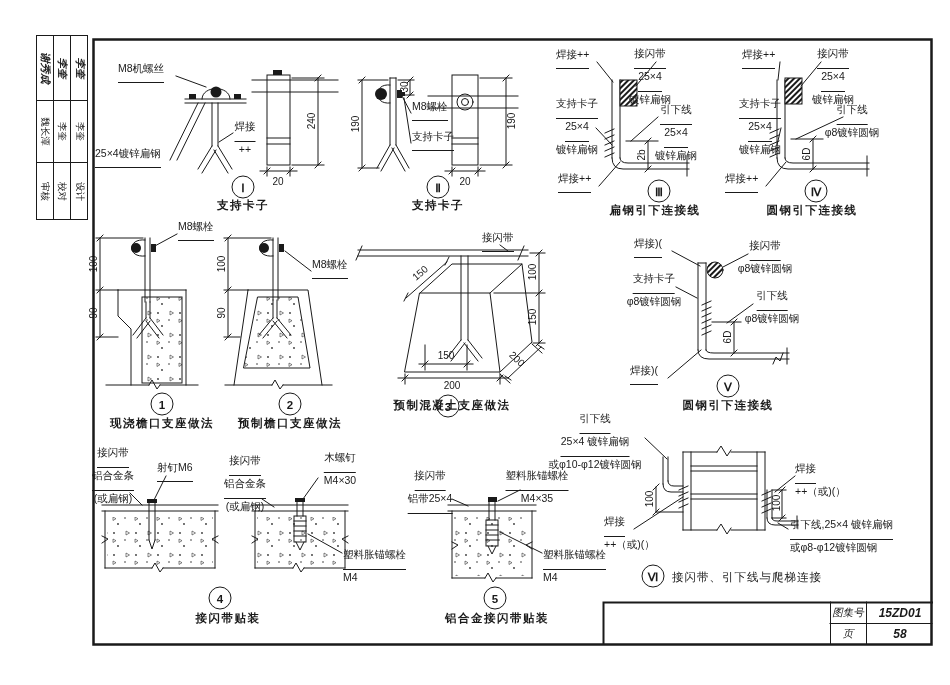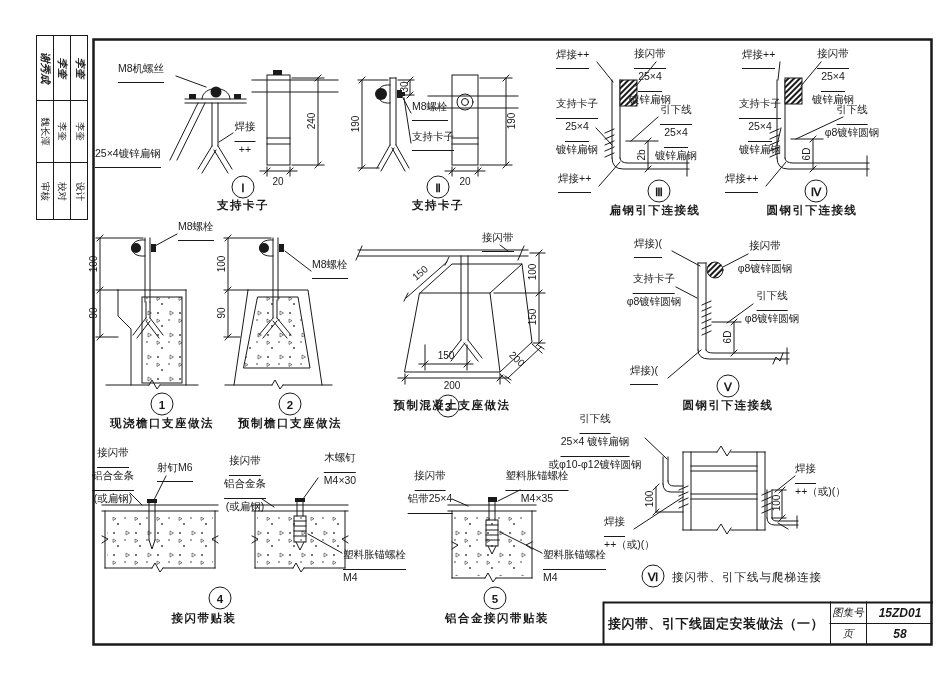--- a/index.html
+++ b/index.html
@@ -357,21 +357,21 @@
 </div>
 <div class="blk" style="left:340px;top:450px">
   <span class="ul">木螺钉</span>
   <span>M4×30</span>
 </div>
 <div class="blkl" style="left:343px;top:547px">
   <span class="ul">塑料胀锚螺栓</span>
   <span>M4</span>
 </div>
 <div class="circ" style="left:220px;top:598px">4</div>
-<div class="cap" style="left:204px;top:611px">接闪带贴装</div>
+<div class="cap" style="left:228px;top:611px">接闪带贴装</div>
 
 <div class="blk" style="left:430px;top:468px">
   <span class="ul">接闪带</span>
   <span class="ul">铝带25×4</span>
 </div>
 <div class="blk" style="left:537px;top:468px">
   <span class="ul">塑料胀锚螺栓</span>
   <span>M4×35</span>
 </div>
 <div class="blkl" style="left:543px;top:547px">
@@ -385,26 +385,29 @@
   <span class="ul">引下线</span>
   <span class="ul">25×4 镀锌扁钢</span>
   <span>或φ10-φ12镀锌圆钢</span>
 </div>
 <div class="dim vdim" style="left:649px;top:499px">100</div>
 <div class="dim vdim" style="left:776px;top:503px">100</div>
 <div class="blkl" style="left:795px;top:461px">
   <span class="ul">焊接</span>
   <span>++（或)(）</span>
 </div>
+<div class="blkl" style="left:790px;top:517px">
+  <span class="ul">引下线,25×4 镀锌扁钢</span>
+  <span>或φ8-φ12镀锌圆钢</span>
+</div>
 <div class="blkl" style="left:604px;top:514px">
   <span class="ul">焊接</span>
   <span>++（或)(）</span>
 </div>
 <div class="circ" style="left:653px;top:576px">Ⅵ</div>
 <div class="capl" style="left:672px;top:570px">接闪带、引下线与爬梯连接</div>
 
-<div class="tb-title" style="left:716px;top:624px">接闪带、引下线固定安装做法（一）</div>
 <div class="tb-cell" style="left:848px;top:613px">图集号</div>
 <div class="tb-cell tb-val" style="left:900px;top:613px">15ZD01</div>
 <div class="tb-cell" style="left:848px;top:634px">页</div>
 <div class="tb-cell tb-val" style="left:900px;top:634px">58</div>
 
 </div>
 
 </body></html>

